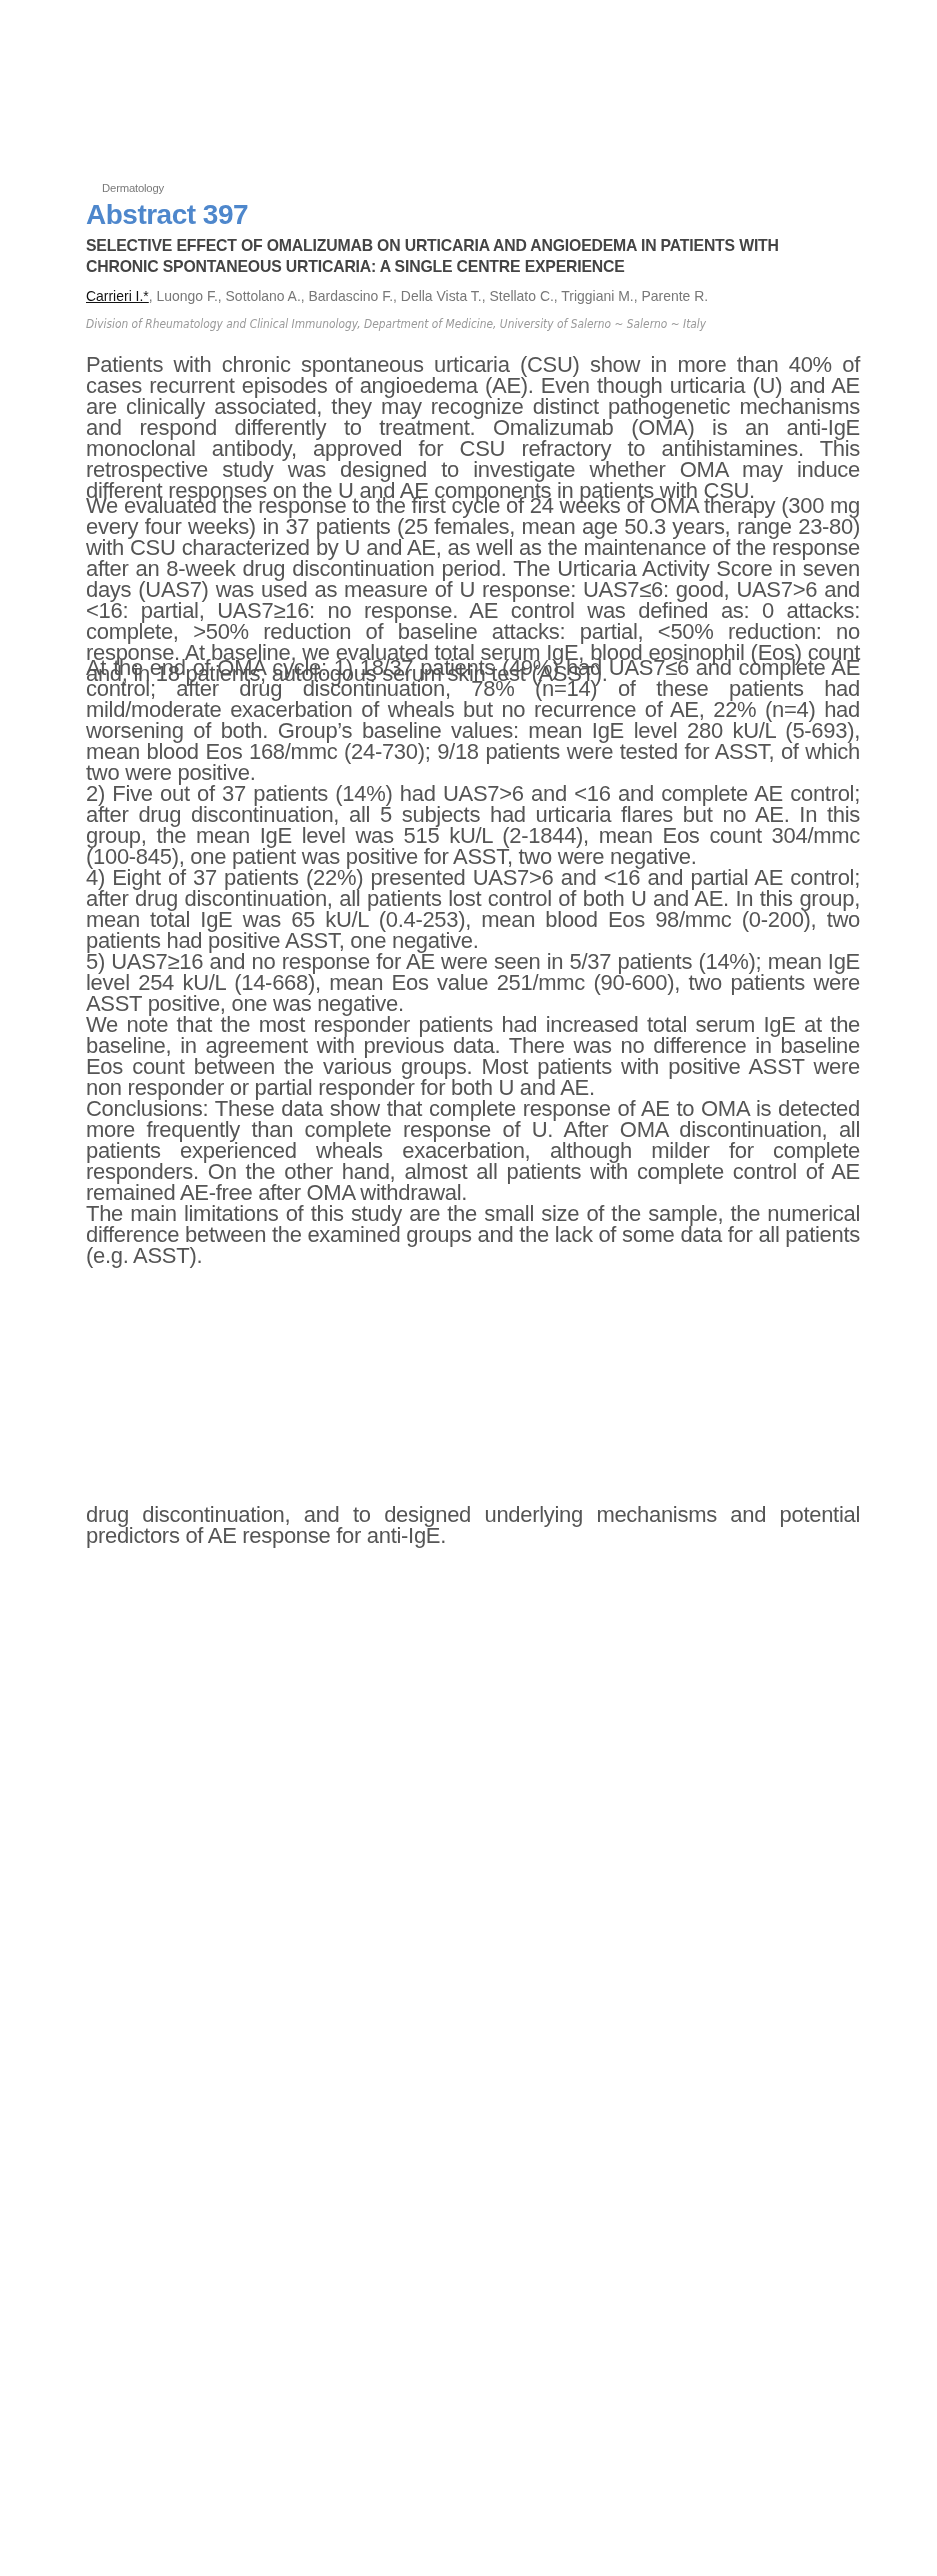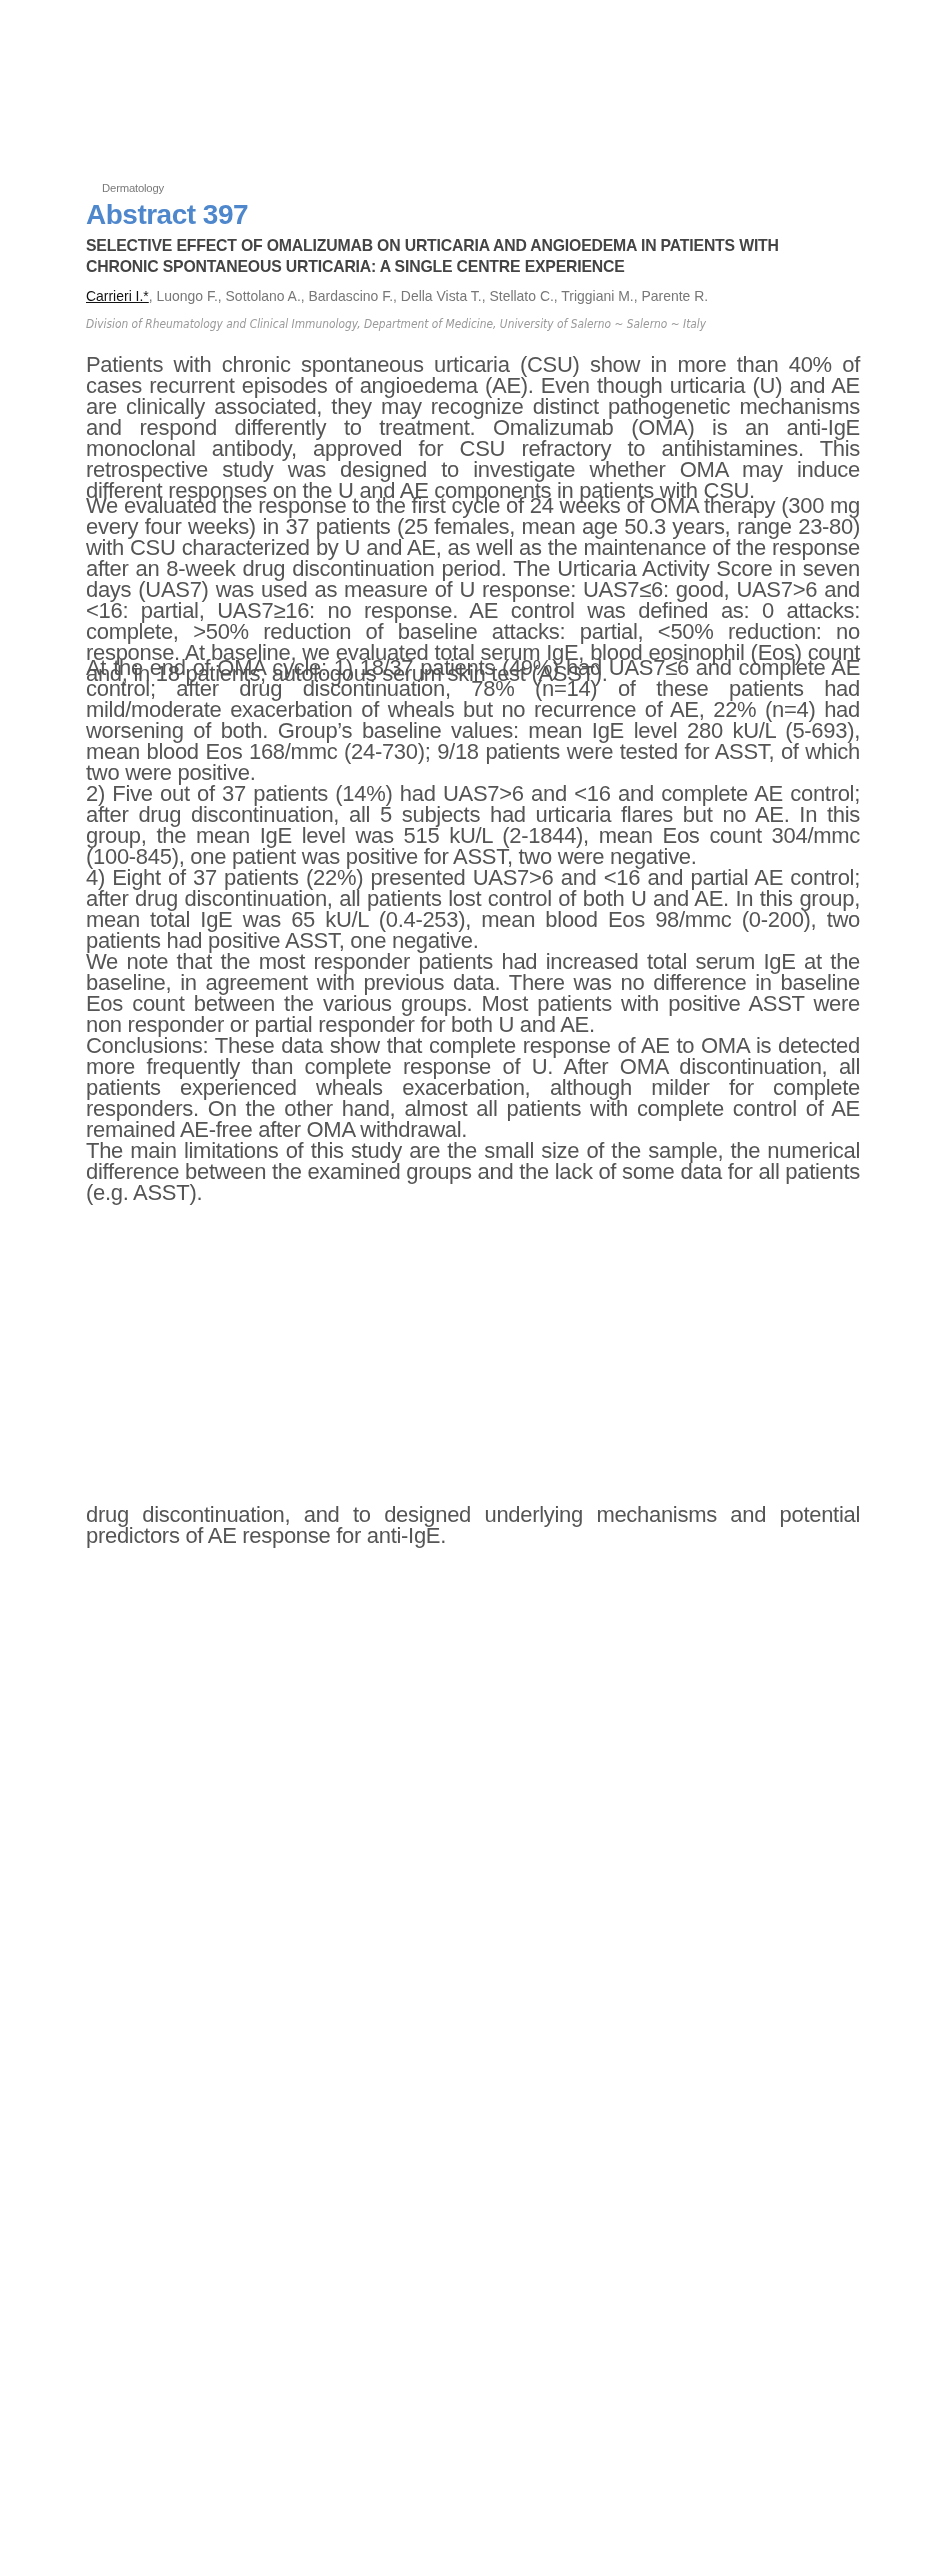--- a/index.html
+++ b/index.html
@@ -124,20 +124,21 @@
   </div>
 
   <div class="body-block" id="para2">
     <p class="last-line-left">We evaluated the response to the first cycle of 24 weeks of OMA therapy (300 mg every four weeks) in 37 patients (25 females, mean age 50.3 years, range 23-80) with CSU characterized by U and AE, as well as the maintenance of the response after an 8-week drug discontinuation period. The Urticaria Activity Score in seven days (UAS7) was used as measure of U response: UAS7≤6: good, UAS7&gt;6 and &lt;16: partial, UAS7≥16: no response. AE control was defined as: 0 attacks: complete, &gt;50% reduction of baseline attacks: partial, &lt;50% reduction: no response. At baseline, we evaluated total serum IgE, blood eosinophil (Eos) count and, in 18 patients, autologous serum skin test (ASST).</p>
   </div>
 
   <div class="body-block" id="para3">
     <p class="last-line-left">At the end of OMA cycle: 1) 18/37 patients (49%) had UAS7≤6 and complete AE control; after drug discontinuation, 78% (n=14) of these patients had mild/moderate exacerbation of wheals but no recurrence of AE, 22% (n=4) had worsening of both. Group’s baseline values: mean IgE level 280 kU/L (5-693), mean blood Eos 168/mmc (24-730); 9/18 patients were tested for ASST, of which two were positive.</p>
     <p class="last-line-left">2) Five out of 37 patients (14%) had UAS7&gt;6 and &lt;16 and complete AE control; after drug discontinuation, all 5 subjects had urticaria flares but no AE. In this group, the mean IgE level was 515 kU/L (2-1844), mean Eos count 304/mmc (100-845), one patient was positive for ASST, two were negative.</p>
     <p class="last-line-left">4) Eight of 37 patients (22%) presented UAS7&gt;6 and &lt;16 and partial AE control; after drug discontinuation, all patients lost control of both U and AE. In this group, mean total IgE was 65 kU/L (0.4-253), mean blood Eos 98/mmc (0-200), two patients had positive ASST, one negative.</p>
+    <p class="last-line-left">5) UAS7≥16 and no response for AE were seen in 5/37 patients (14%); mean IgE level 254 kU/L (14-668), mean Eos value 251/mmc (90-600), two patients were ASST positive, one was negative.</p>
     <p class="last-line-left">We note that the most responder patients had increased total serum IgE at the baseline, in agreement with previous data. There was no difference in baseline Eos count between the various groups. Most patients with positive ASST were non responder or partial responder for both U and AE.</p>
     <p class="last-line-left">Conclusions: These data show that complete response of AE to OMA is detected more frequently than complete response of U. After OMA discontinuation, all patients experienced wheals exacerbation, although milder for complete responders. On the other hand, almost all patients with complete control of AE remained AE-free after OMA withdrawal.</p>
     <p class="last-line-left">The main limitations of this study are the small size of the sample, the numerical difference between the examined groups and the lack of some data for all patients (e.g. ASST).</p>
   </div>
 
   <div class="body-block" id="para-tail">
     <p class="last-line-left">drug discontinuation, and to designed underlying mechanisms and potential predictors of AE response for anti-IgE.</p>
   </div>
 
 </div>

